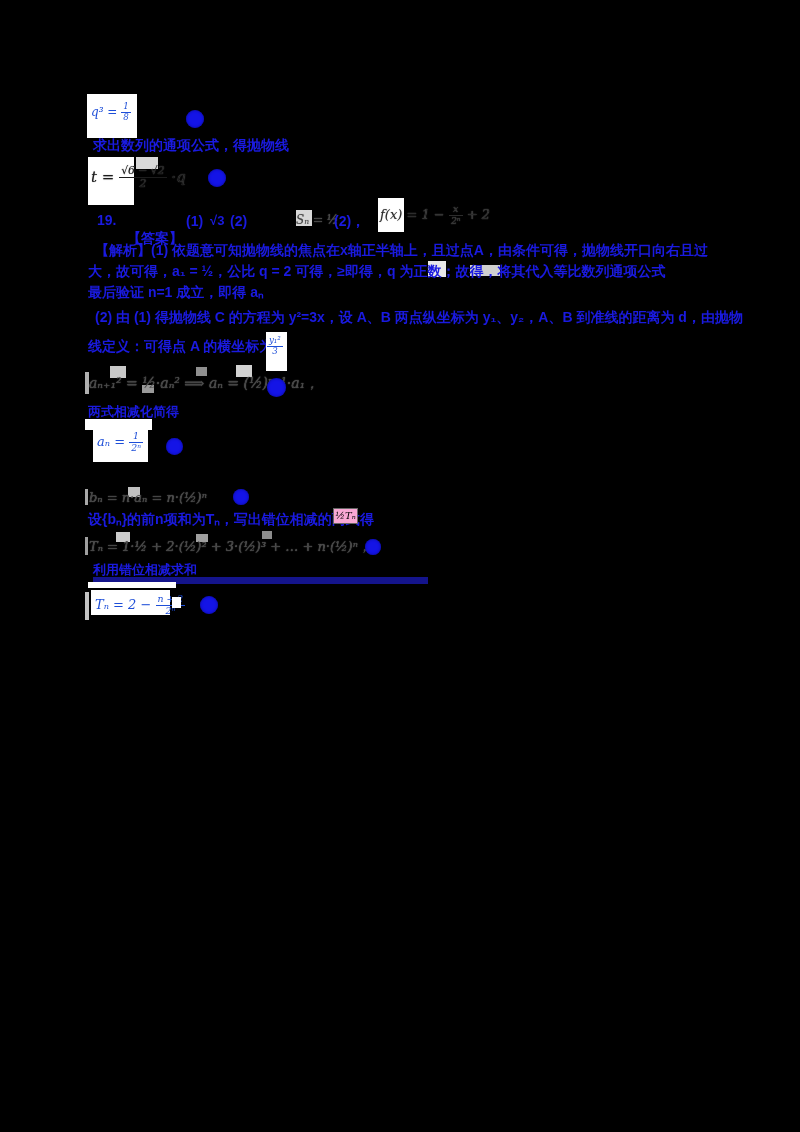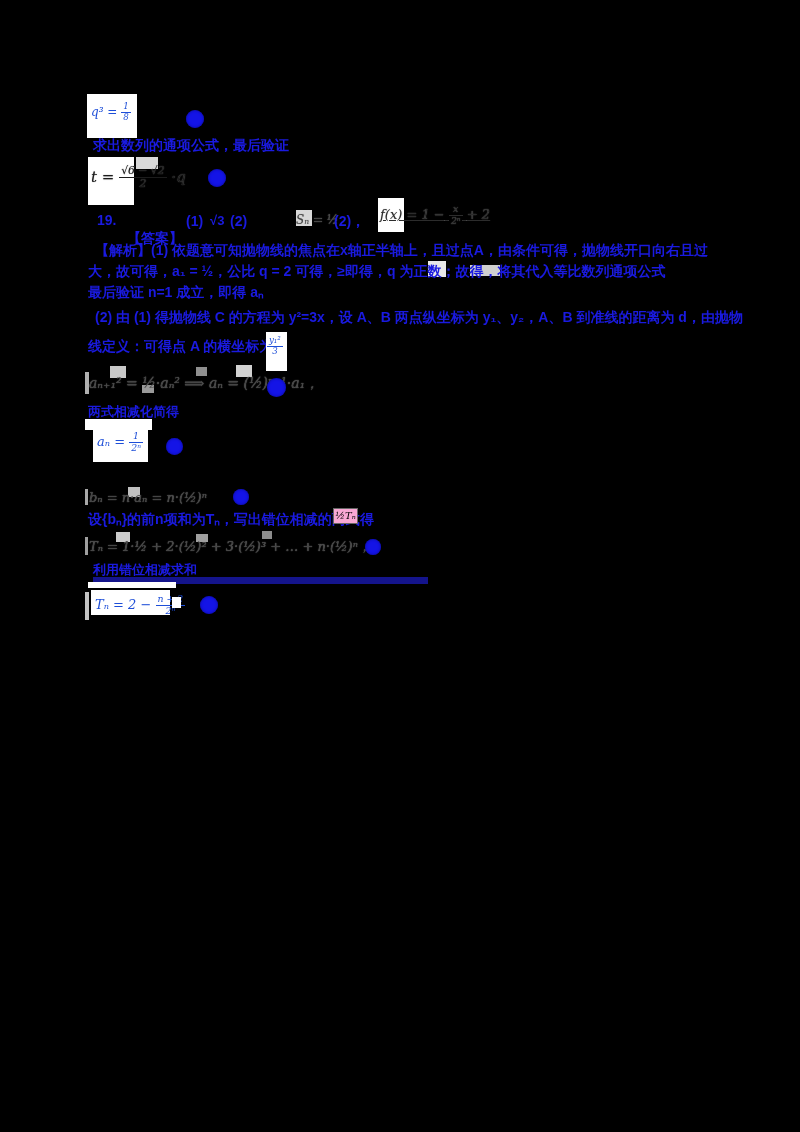--- a/index.html
+++ b/index.html
@@ -27,41 +27,41 @@
 <div id="page">
 
   <div class="whitebox" style="left:87px;top:94px;width:50px;height:44px;">
     <span class="mathblack" style="left:4px;top:8px;font-size:12px;">
       <span>q³ =</span>
       <span class="frac"><span class="num">1</span><span class="den">8</span></span>
     </span>
   </div>
   <div class="badge" style="left:186px;top:110px;width:18px;height:18px;"></div>
 
-  <div class="bluet" style="left:93px;top:136px;">求出数列的通项公式，最后验证</div>
+  <div class="bluet" style="left:93px;top:136px;">求出数列的通项公式，得抛物线</div>
 
   <div class="whitebox" style="left:88px;top:157px;width:46px;height:48px;"></div>
   <div class="patch" style="left:136px;top:157px;width:22px;height:12px;background:#d9d9d9;"></div>
   <span class="mathdark" style="left:91px;top:165px;font-size:15px;color:#1c1c1c;text-shadow:0 0 1px #777;">
     <span>t =</span>
     <span class="frac"><span class="num">√6 − √2</span><span class="den">2</span></span>
     <span>·q</span>
   </span>
   <div class="badge" style="left:208px;top:169px;width:18px;height:18px;"></div>
 
   <div class="bluet" style="left:97px;top:211px;">19.</div>
   <div class="bluet" style="left:127px;top:211px;margin-top:18px;">【答案】</div>
   <div class="bluet" style="left:186px;top:212px;">(1)</div>
   <div class="bluet" style="left:210px;top:212px;font-size:13px;">√3</div>
   <div class="bluet" style="left:230px;top:212px;">(2)</div>
   <div class="patch" style="left:296px;top:210px;width:16px;height:16px;background:#d8d8d8;"></div>
   <span class="mathdark" style="left:296px;top:213px;font-size:12px;">Sₙ = ½</span>
   <div class="bluet" style="left:334px;top:212px;">(2)，</div>
   <div class="whitebox" style="left:378px;top:198px;width:26px;height:34px;"></div>
-  <span class="mathdark" style="left:380px;top:204px;font-size:13px;color:#2c2c2c;text-decoration:underline;">
+  <span class="mathdark" style="left:380px;top:204px;font-size:13px;color:#2c2c2c;">
     <span>f(x) = 1 −</span>
     <span class="frac"><span class="num">x</span><span class="den">2ⁿ</span></span>
     <span>+ 2</span>
   </span>
 
   <div class="patch" style="left:428px;top:261px;width:18px;height:16px;background:#e8e8e8;"></div>
   <div class="patch" style="left:470px;top:265px;width:30px;height:11px;background:#cfcfcf;"></div>
   <div class="bluet" style="left:95px;top:241px;">【解析】(1) 依题意可知抛物线的焦点在x轴正半轴上，且过点A，由条件可得，抛物线开口向右且过</div>
   <div class="bluet" style="left:88px;top:262px;">大，故可得，a₁ = ½，公比 q = 2 可得，≥即得，q 为正数；故得，将其代入等比数列通项公式</div>
   <div class="bluet" style="left:88px;top:283px;">最后验证 n=1 成立，即得 aₙ</div>

